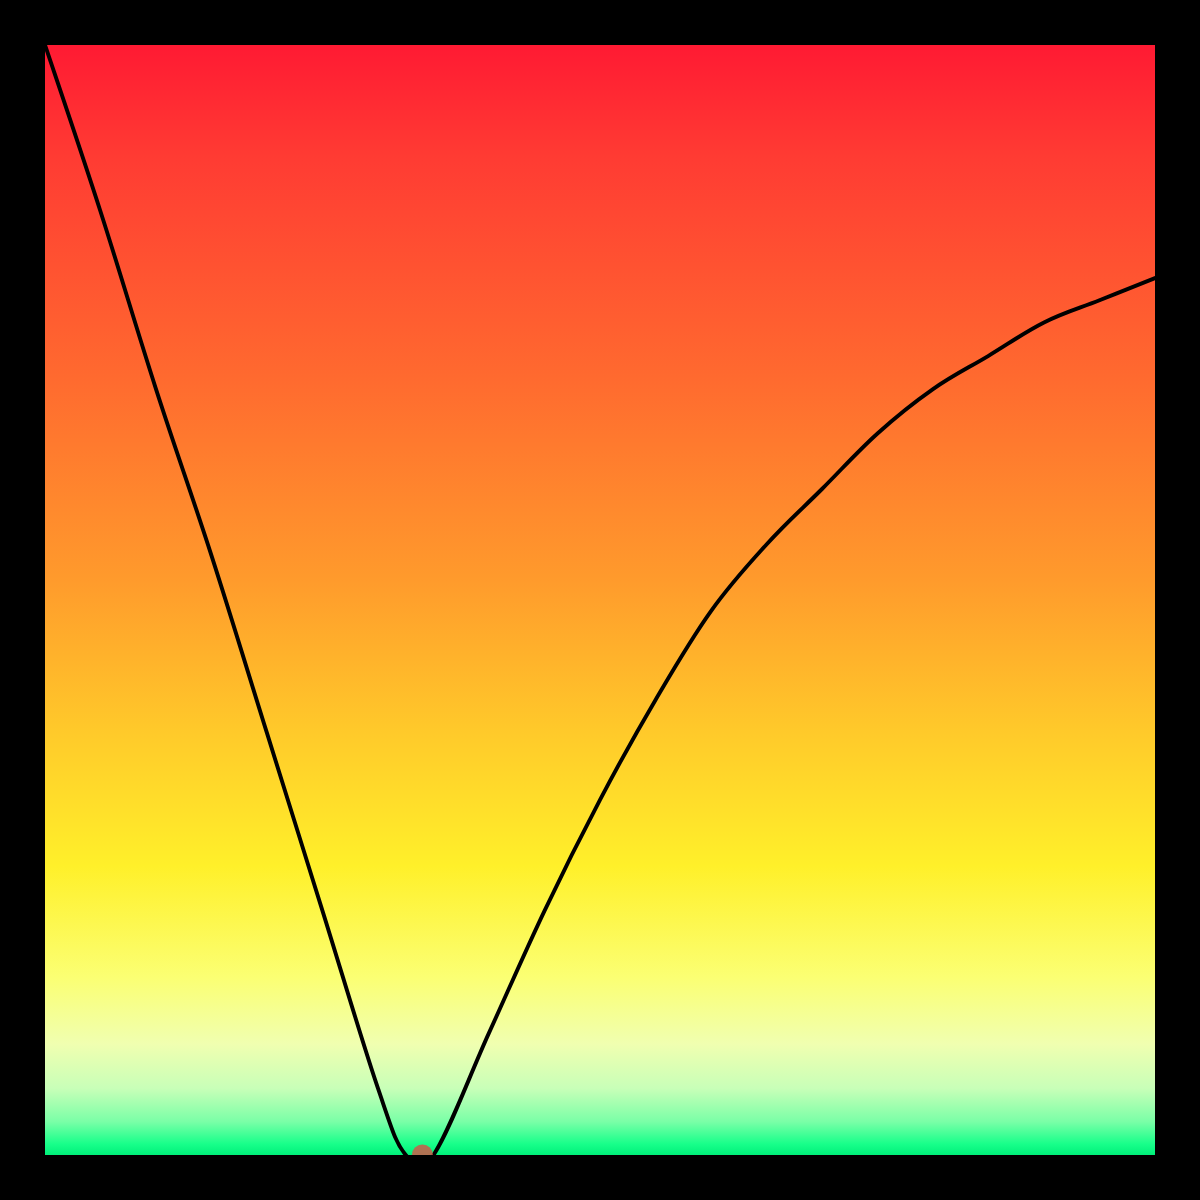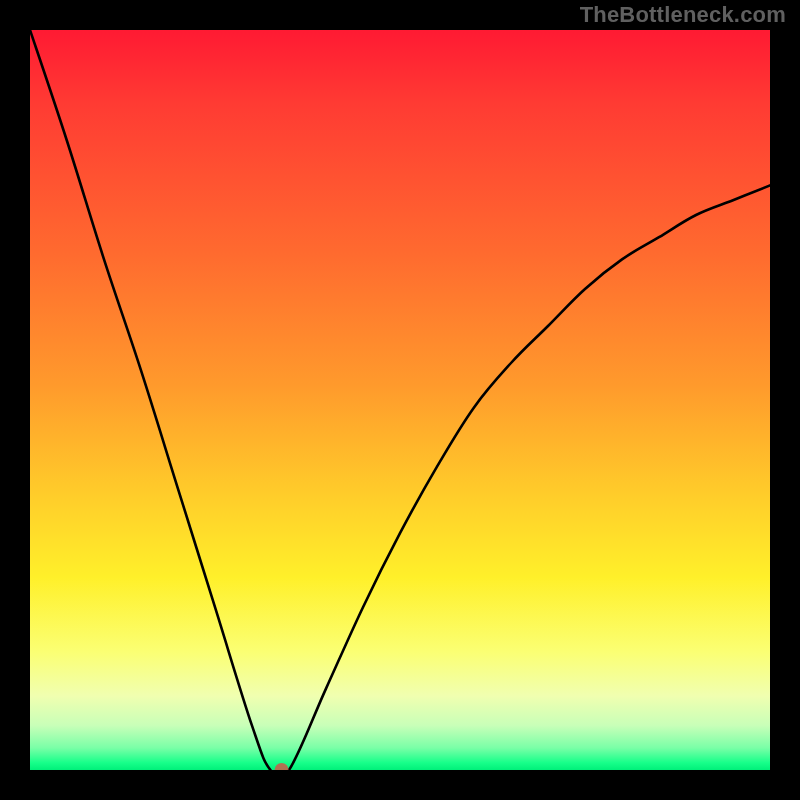--- a/index.html
+++ b/index.html
@@ -59,21 +59,20 @@
     inset: 0;
     width: 100%;
     height: 100%;
   }
 </style>
 </head>
 <body>
 
 <div class="frame">
 
-  <div class="watermark">TheBottleneck.com</div>
 
   <div class="plot-area">
     <div class="gradient-bg"></div>
 
     <svg class="curve" viewBox="0 0 740 740" preserveAspectRatio="none">
       <path fill="none" stroke="#000" stroke-width="2.6" stroke-linecap="round" stroke-linejoin="round" d="M 0.0 0.0 C 6.7 20.0, 23.7 69.7, 37.0 111.0 C 50.3 152.3, 60.7 188.1, 74.0 229.4 C 87.3 270.7, 97.7 299.1, 111.0 340.4 C 124.3 381.7, 134.7 416.2, 148.0 458.8 C 161.3 501.4, 171.7 534.6, 185.0 577.2 C 198.3 619.8, 212.0 666.3, 222.0 695.6 C 232.0 724.9, 233.8 732.0, 240.5 740.0 C 247.2 748.0, 249.0 754.7, 259.0 740.0 C 269.0 725.3, 282.7 687.9, 296.0 658.6 C 309.3 629.3, 319.7 605.2, 333.0 577.2 C 346.3 549.2, 356.7 528.5, 370.0 503.2 C 383.3 477.9, 393.7 459.2, 407.0 436.6 C 420.3 414.0, 430.7 396.0, 444.0 377.4 C 457.3 358.8, 467.7 347.7, 481.0 333.0 C 494.3 318.3, 504.7 309.3, 518.0 296.0 C 531.3 282.7, 541.7 271.0, 555.0 259.0 C 568.3 247.0, 578.7 238.7, 592.0 229.4 C 605.3 220.1, 615.7 215.2, 629.0 207.2 C 642.3 199.2, 652.7 191.7, 666.0 185.0 C 679.3 178.3, 689.7 175.5, 703.0 170.2 C 716.3 164.9, 733.3 158.1, 740.0 155.4"></path>
       <circle r="7" fill="#cc5a4a" opacity="0.85" cy="740.0" cx="251.6">
       </circle>
     </svg>
   </div>

